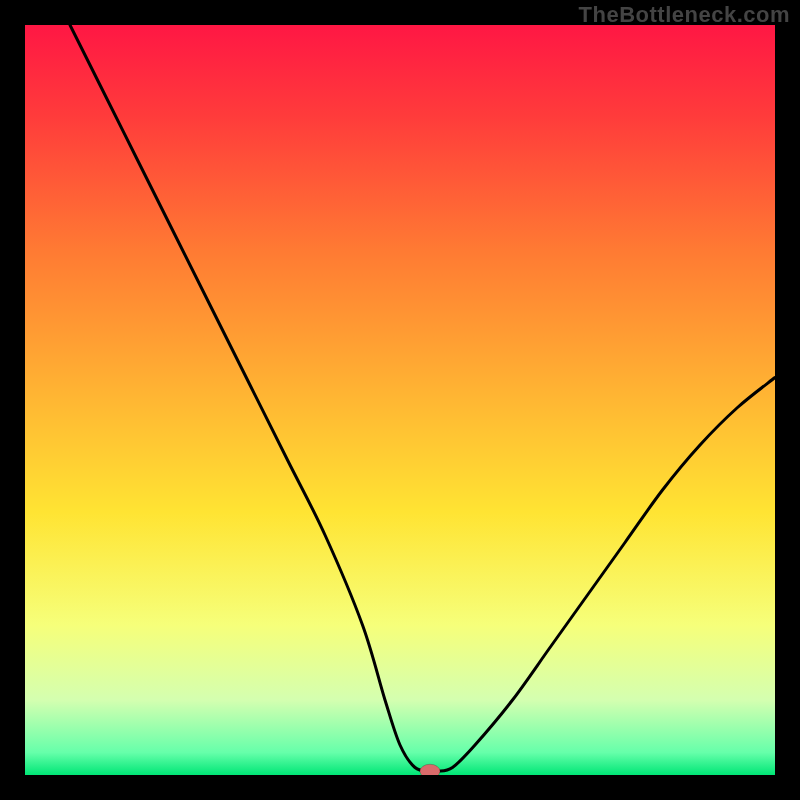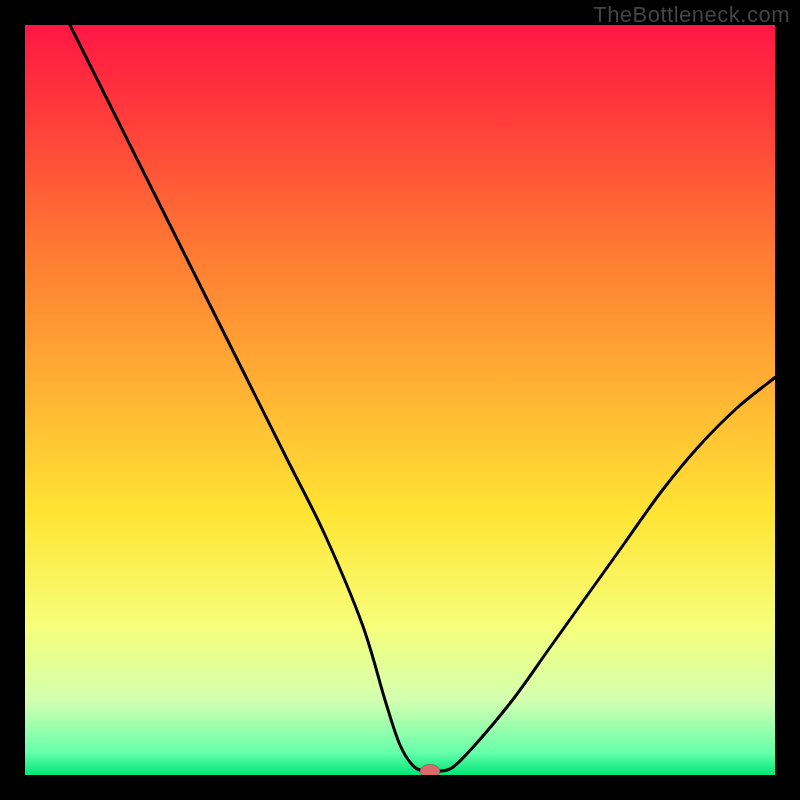--- a/index.html
+++ b/index.html
@@ -18,21 +18,21 @@
     width: 800px;
     height: 800px;
     background: #000;
   }
   .watermark {
     position: absolute;
     top: 2px;
     right: 10px;
     color: #444;
     font-size: 22px;
-    font-weight: 400;
+    font-weight: 700;
     letter-spacing: 0.5px;
     z-index: 10;
   }
   .plot-area {
     position: absolute;
     left: 25px;
     top: 25px;
     width: 750px;
     height: 750px;
     overflow: hidden;

